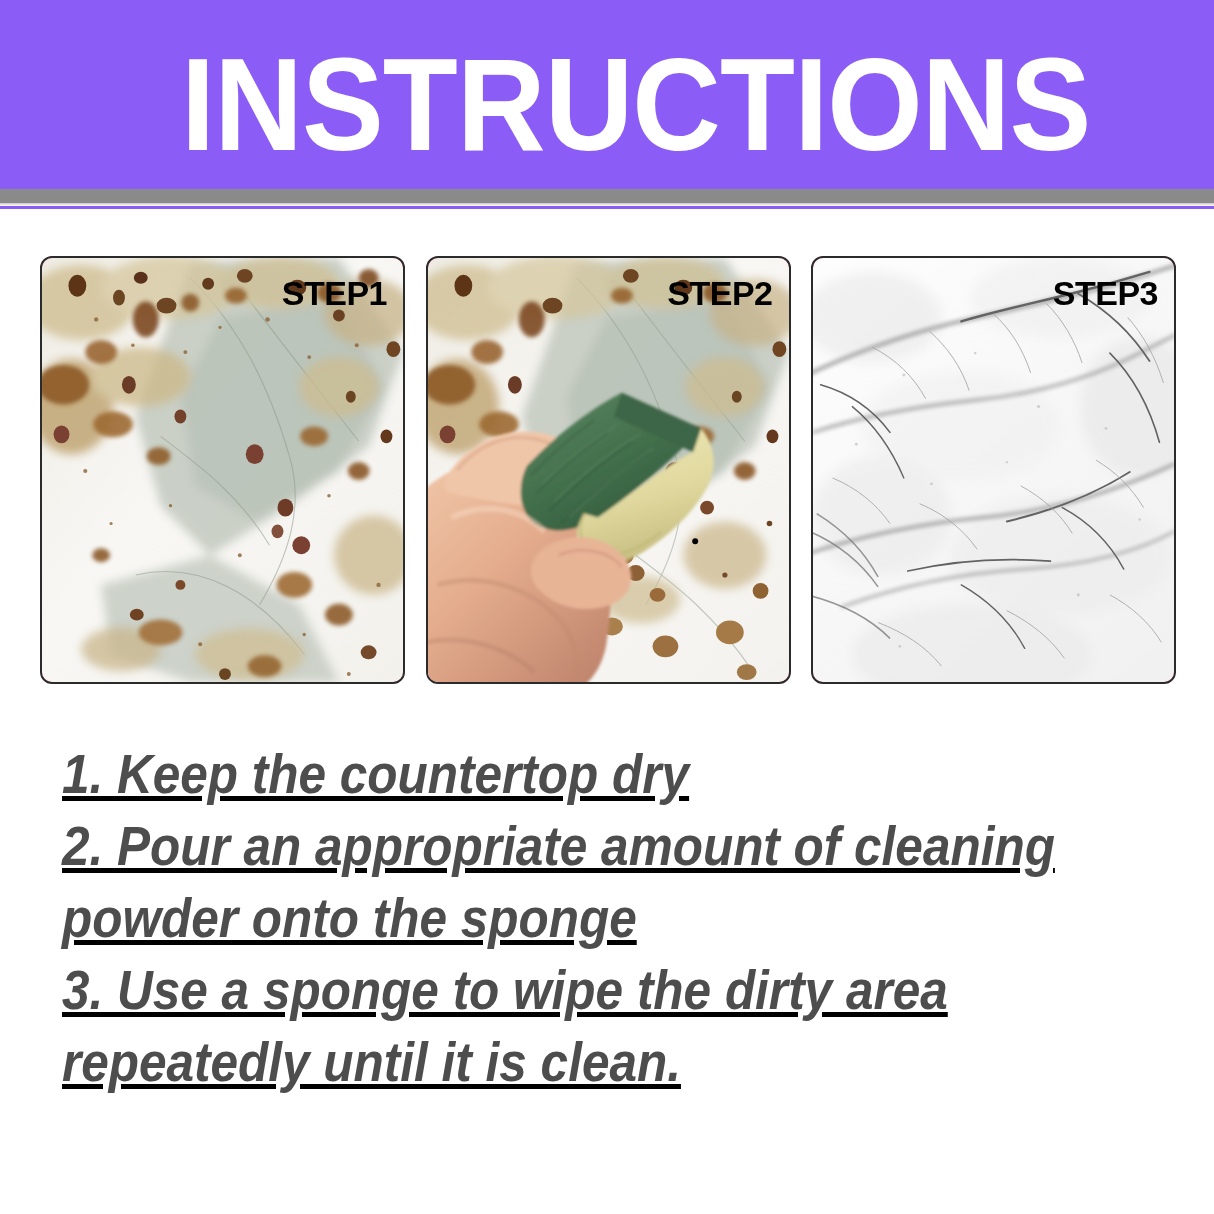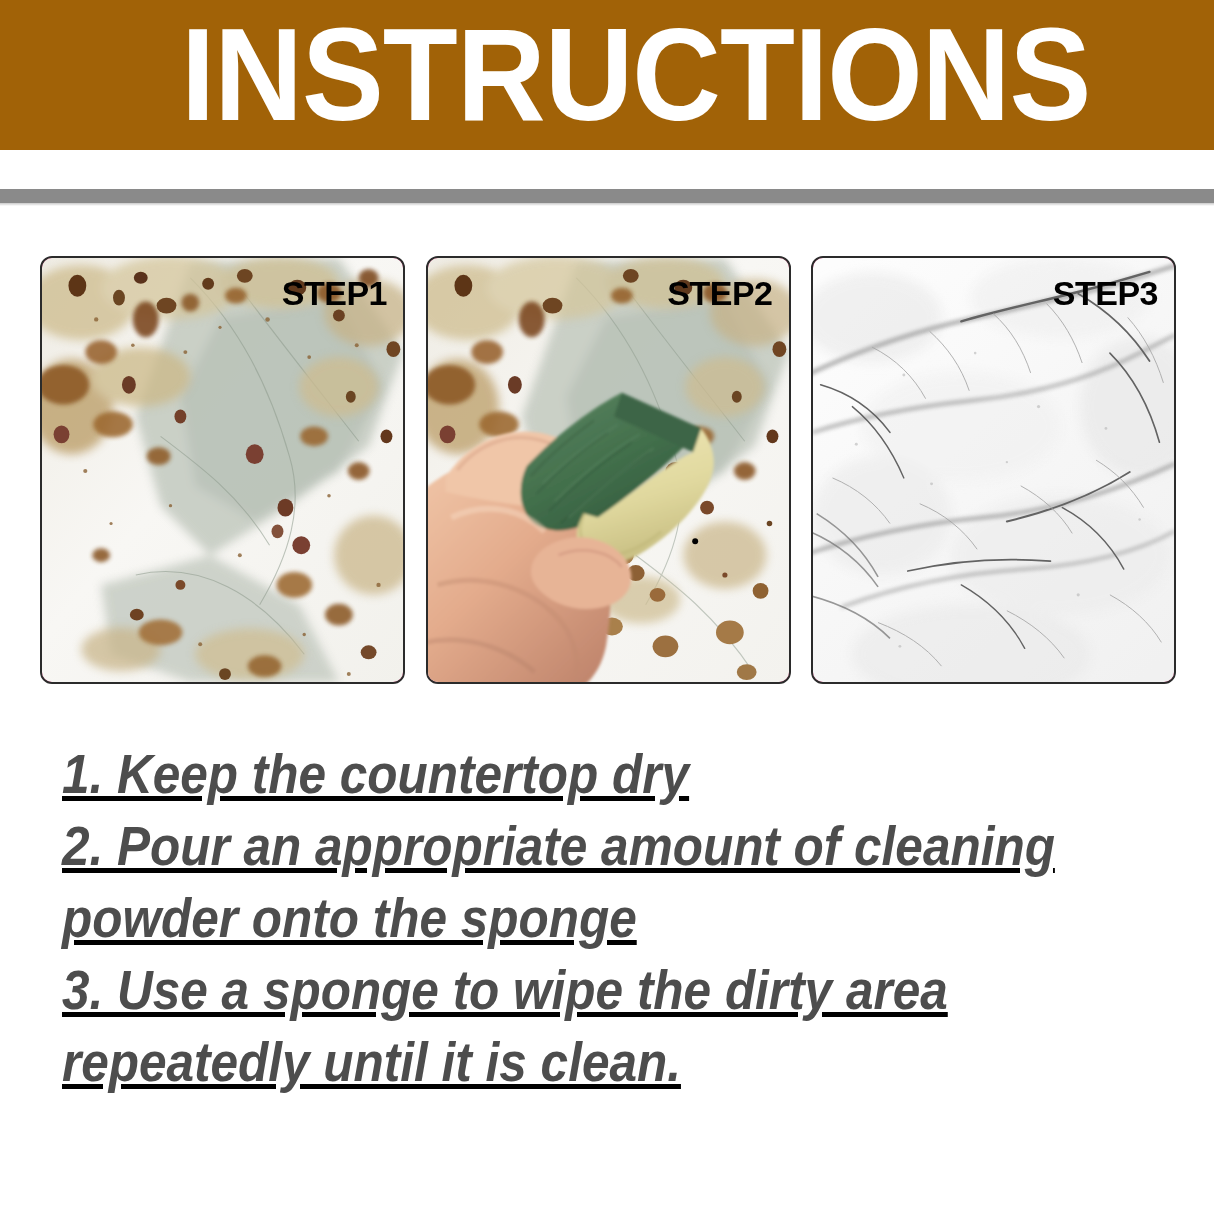--- a/index.html
+++ b/index.html
@@ -13,22 +13,22 @@
     overflow: hidden;
     font-family: "Liberation Sans", sans-serif;
     position: relative;
   }
 
   
   .header-band {
     position: absolute;
     left: 0; top: 0;
     width: 1214px;
-    height: 150px;
-    background: #a16207;
+    height: 209px;
+    background: #8b5cf6;
     display: flex;
     align-items: center;
   }
   .header-title {
     margin-left: 181px;
     color: #ffffff;
     font-family: "Liberation Sans", sans-serif;
     font-weight: bold;
     font-size: 132px;
     line-height: 132px;

